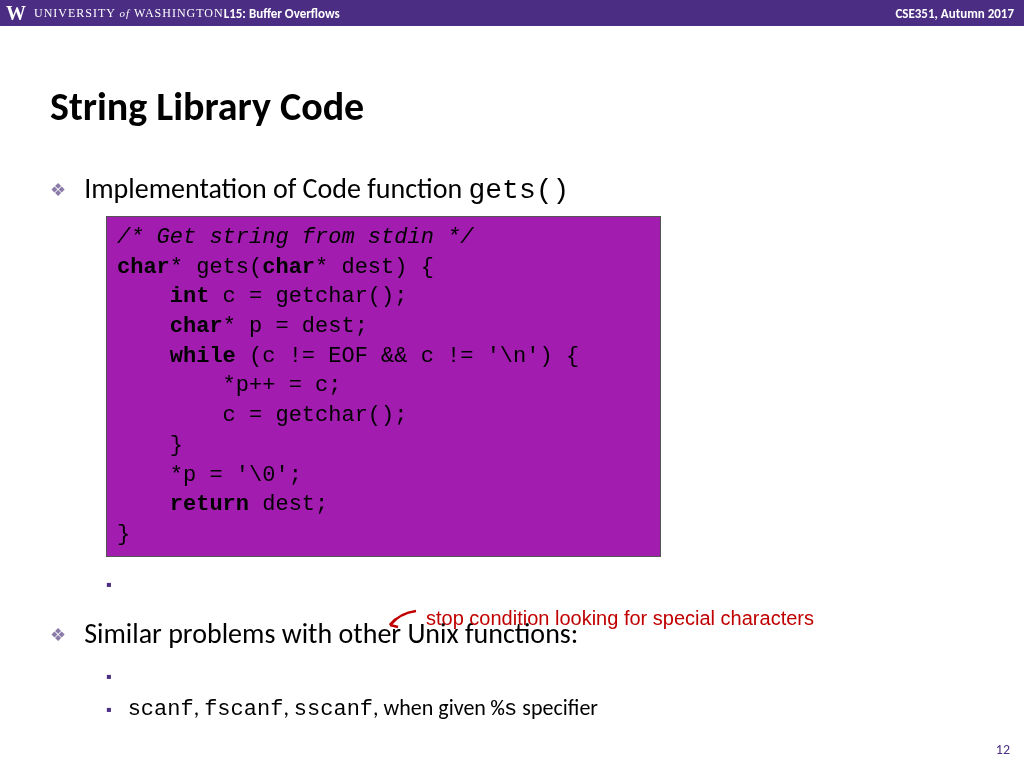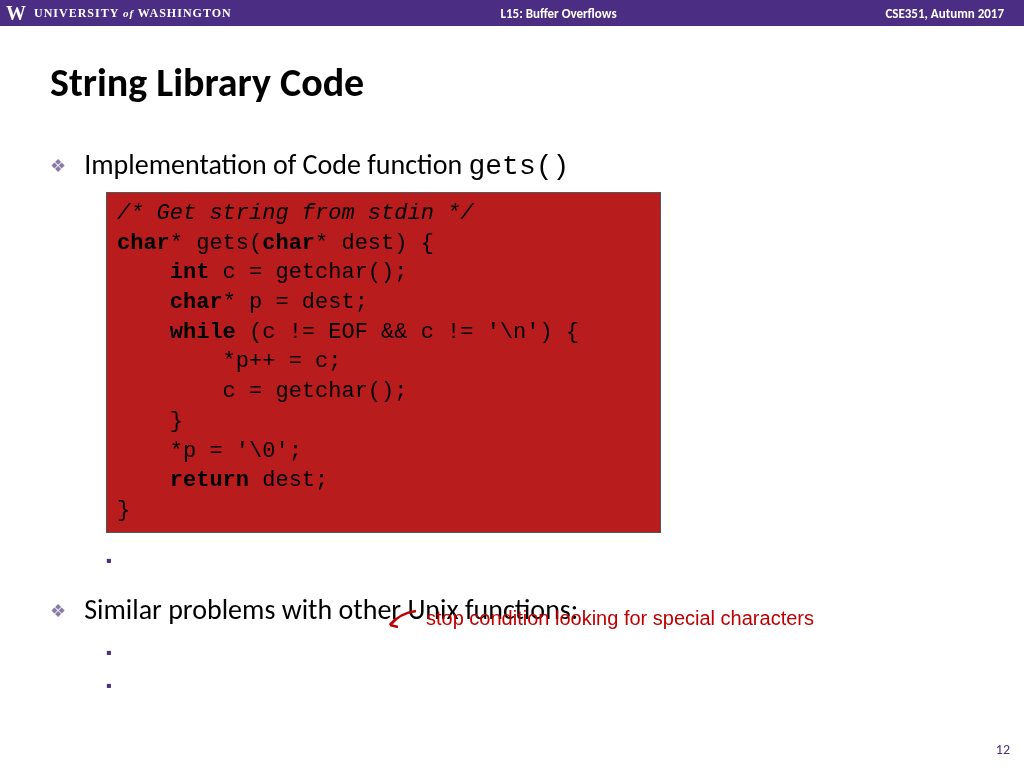--- a/index.html
+++ b/index.html
@@ -30,33 +30,33 @@
   .w-logo {
     font-family: Georgia, serif;
     font-weight: bold;
     font-size: 20px;
     margin-right: 8px;
   }
   .univ {
     font-family: Georgia, serif;
     font-size: 12px;
     letter-spacing: 1px;
-    font-weight: bold;
+    font-weight: normal;
   }
   .univ .of { font-style: italic; font-size: 11px; }
   .header-center {
     flex: 1;
-    text-align: center;
+    text-align: left;
   }
   .header-right {
     flex: 0 0 auto;
-    padding-right: 20px;
+    padding-right: 10px;
   }
   .content {
-    padding: 32px 50px 0 50px;
+    padding: 56px 50px 0 50px;
   }
   .title {
     font-size: 40px;
     font-weight: bold;
     color: #000;
     margin-bottom: 40px;
   }
   .bullet-1 {
     display: flex;
     align-items: flex-start;
@@ -68,21 +68,21 @@
     font-size: 18px;
     margin-right: 18px;
     margin-top: 8px;
     flex: 0 0 auto;
   }
   .mono { font-family: Liberation Mono, monospace; }
   .code-box {
     margin-left: 56px;
     width: 555px;
     border: 1px solid #555;
-    background: #b91c1c;
+    background: #a21caf;
     padding: 6px 10px;
     font-family: "Courier New", monospace;
     font-size: 22px;
     line-height: 1.35;
     white-space: pre;
     color: #000;
   }
   .code-box .comment { font-style: italic; }
   .code-box .kw { font-weight: bold; }
   .bullet-2 {
@@ -178,20 +178,23 @@
     <span class="diamond">❖</span>
     <span>Similar problems with other Unix functions:</span>
   </div>
 
   <div class="bullet-2b">
     <span class="square">▪</span>
   </div>
 
   <div class="bullet-2b" style="margin-top:8px;">
     <span class="square">▪</span>
+    <span>
+      <span class="mono">scanf</span><span>, </span><span class="mono">fscanf</span><span>, </span><span class="mono">sscanf</span><span>, when given </span><span class="mono">%s</span><span> specifier</span>
+    </span>
   </div>
 </div>
 
 <div class="annotation">
   <svg width="40" height="26">
     <path d="M 34 4 Q 18 6 8 18" stroke="#c00000" stroke-width="2.5" fill="none"></path>
     <path d="M 8 18 L 14 12 M 8 18 L 16 20" stroke="#c00000" stroke-width="2.5" fill="none"></path>
   </svg>
   <span>stop condition  looking for special  characters</span>
 </div>

